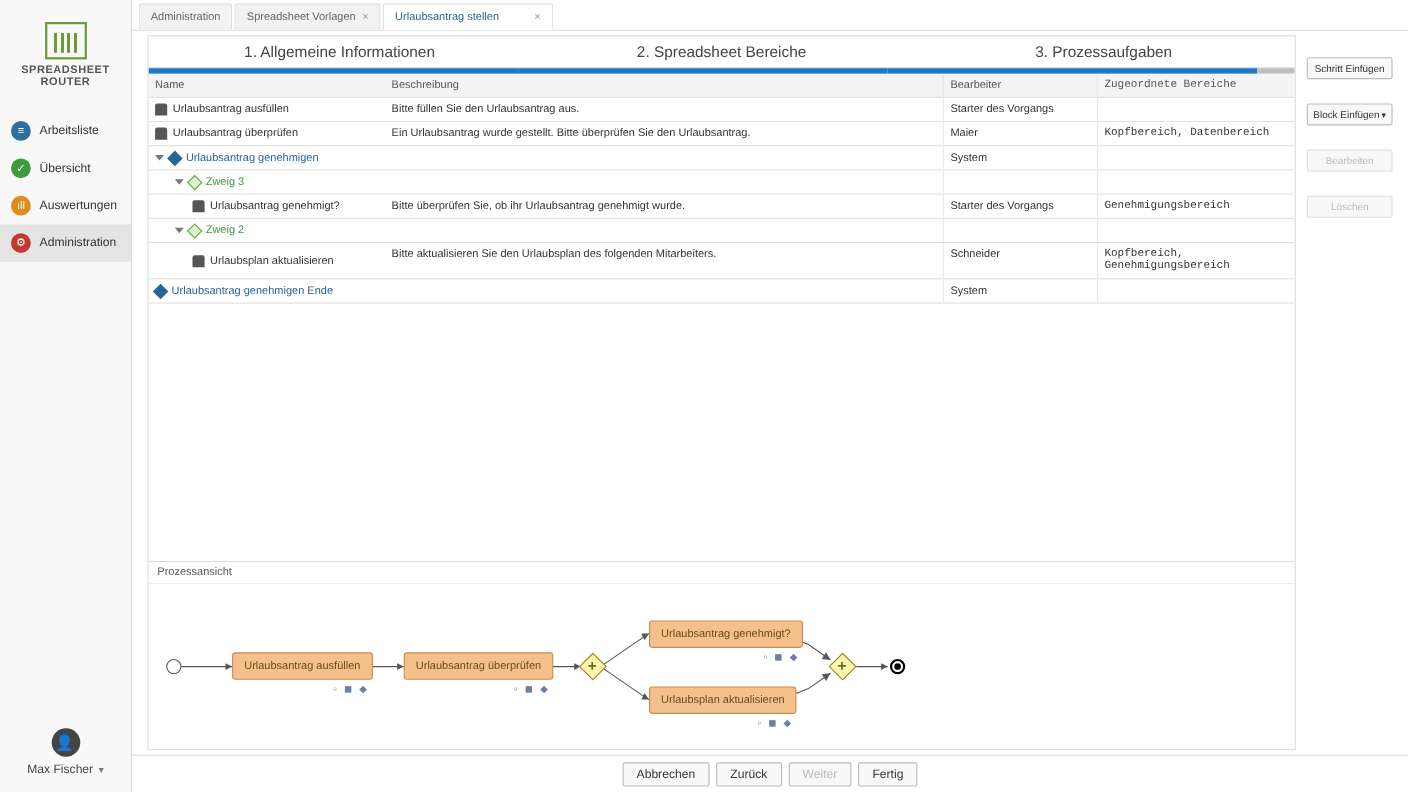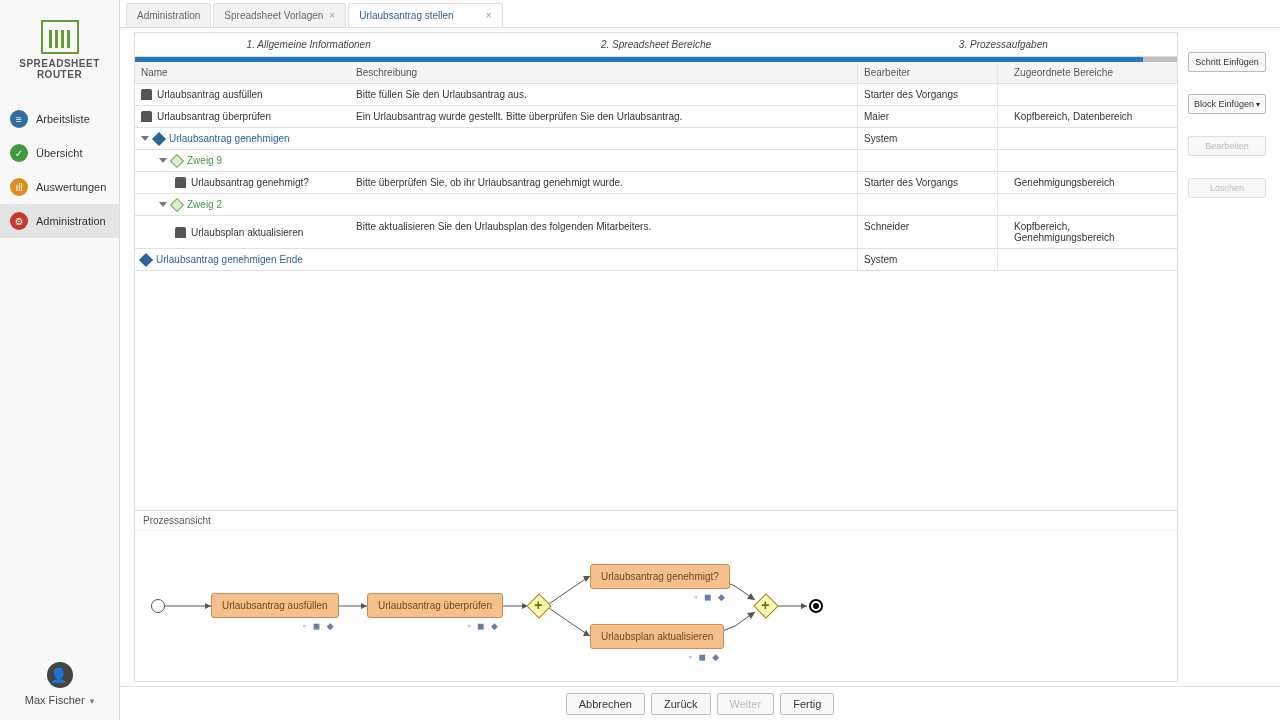--- a/index.html
+++ b/index.html
@@ -30,34 +30,34 @@
   .tab.active { color:#2a6496; background:#fff;gap:32px; }
   .tab-close { font-size:10px; color:#999; }
 
   .content-wrap { flex:1; padding:4px 14px 4px 14px; display:flex; gap:10px; overflow:hidden; }
   .center { flex:1; display:flex; flex-direction:column; border:1px solid #ddd; background:#fff; overflow:hidden; }
   .side-actions { width:78px; display:flex; flex-direction:column; gap:22px; padding-top:20px; }
   .act-btn { font-size:9px; padding:4px 4px; border:1px solid #bbb; background:#f8f8f8; border-radius:2px; color:#333; cursor:pointer; text-align:center;}
   .act-btn.disabled { color:#bbb; border-color:#e0e0e0; cursor:default;}
   .act-btn .dd-caret { font-size:8px; margin-left:2px; }
 
-  .wizard-steps { display:flex; border-bottom:1px solid #ddd; font-size:10px;font-style:italic; }
+  .wizard-steps { display:flex; border-bottom:1px solid #ddd; font-size:14px; }
   .step { flex:1; text-align:center; padding:6px 0; position:relative; color:#444;}
   .step:first-child { flex:1;}
   .progress-track { height:5px; display:flex; }
   .progress-seg { flex:1; background:#bfbfbf; }
   .progress-seg.done { background:#1f7ac1; }
 
   .grid-area { flex:1; display:flex; flex-direction:column; overflow:hidden; }
   .tbl-head, .tbl-row { display:flex; font-size:10px; color:#333; border-bottom:1px solid #e0e0e0; }
   .tbl-head { background:#f4f4f4; font-weight:400; color:#555; }
   .c-name { width:215px; padding:5px 6px; display:flex; align-items:center; gap:5px;}
   .c-desc { flex:1; padding:5px 6px; }
   .c-bear { width:140px; padding:5px 6px; border-left:1px solid #e6e6e6;}
-  .c-zuge { width:180px; padding:5px 16px; border-left:1px solid #e6e6e6;}
+  .c-zuge { width:180px; padding:5px 6px; border-left:1px solid #e6e6e6;font-family:Liberation Mono, monospace;}
   .indent1 { padding-left:24px !important; }
   .indent2 { padding-left:40px !important; }
   .tri { width:0;height:0;border-left:4px solid transparent;border-right:4px solid transparent;border-top:5px solid #777; display:inline-block;}
   .i-user { width:11px;height:11px; background:#555; border-radius:2px 2px 0 0; position:relative; }
   .i-diamond { width:10px;height:10px; background:#2a6496; transform:rotate(45deg); }
   .i-split { width:10px;height:10px; border:1px solid #5fae3a; transform:rotate(45deg); background:#dff0d2;}
   .blue-link { color:#2a6496; }
   .green-link { color:#3d9b3d; }
 
   .process-panel { border-top:1px solid #ddd; font-size:10px; }
@@ -181,21 +181,21 @@
                   <span class="blue-link">Urlaubsantrag genehmigen</span>
                 </div>
                 <div class="c-desc"></div>
                 <div class="c-bear">System</div>
                 <div class="c-zuge"></div>
               </div>
               <div class="tbl-row">
                 <div class="c-name indent1">
                   <span class="tri"></span>
                   <span class="i-split"></span>
-                  <span class="green-link">Zweig 9</span>
+                  <span class="green-link">Zweig 3</span>
                 </div>
                 <div class="c-desc"></div>
                 <div class="c-bear"></div>
                 <div class="c-zuge"></div>
               </div>
               <div class="tbl-row">
                 <div class="c-name indent2">
                   <span class="i-user"></span>
                   <span class="">Urlaubsantrag genehmigt?</span>
                 </div>

